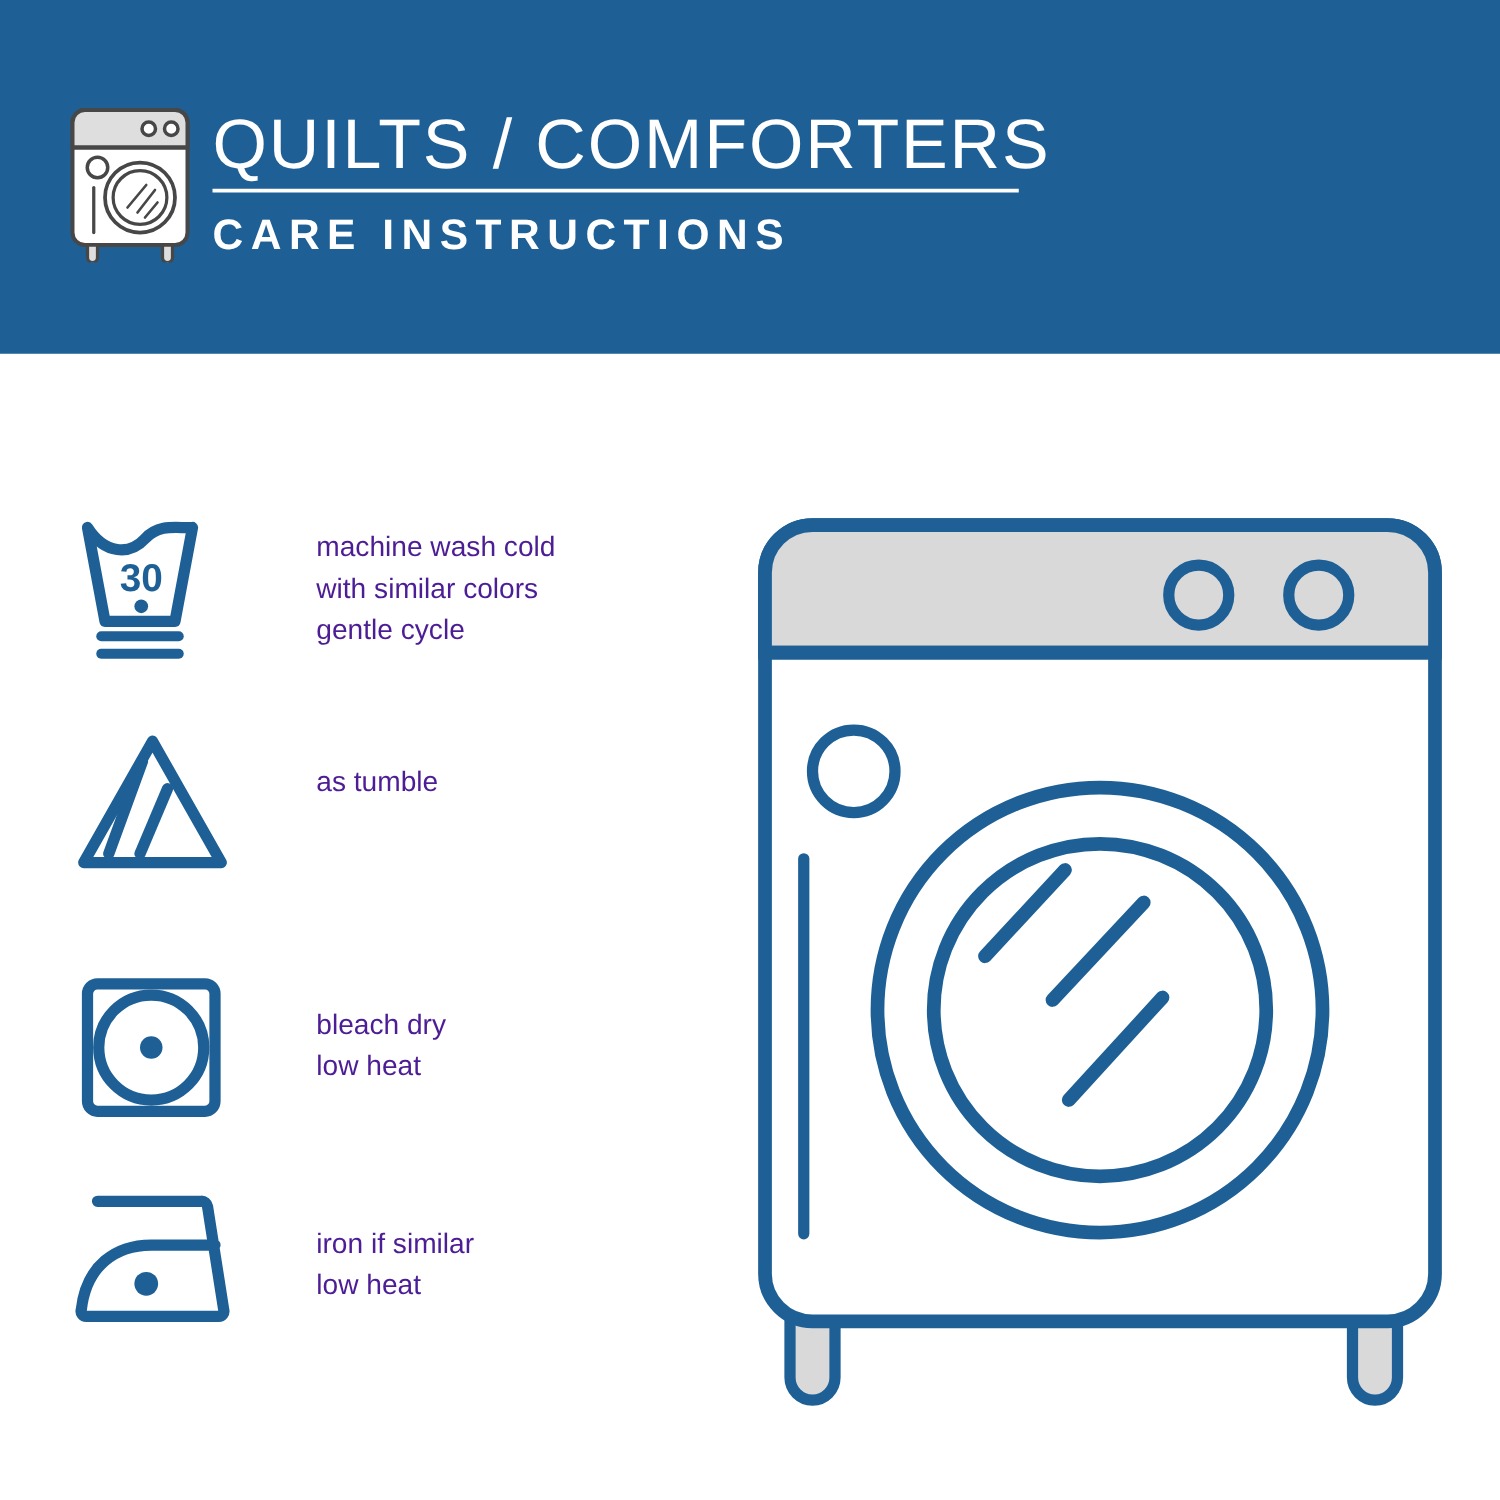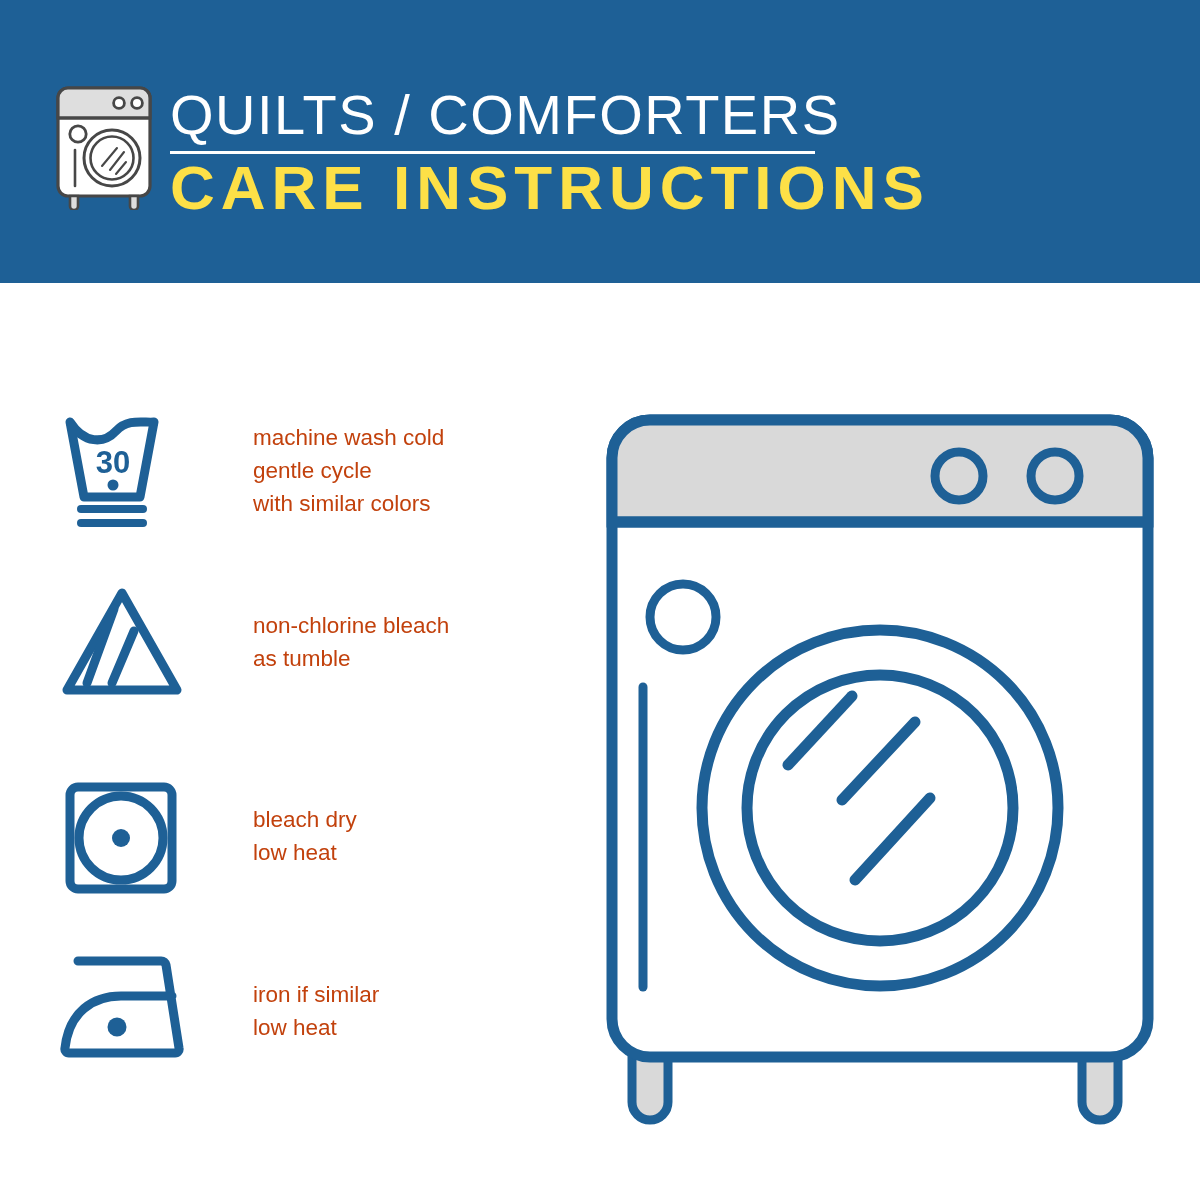--- a/index.html
+++ b/index.html
@@ -45,22 +45,22 @@
     line-height: 62px;
     white-space: nowrap;
   }
   #header-divider {
     width: 645px;
     height: 3px;
     background: #ffffff;
     margin: 5px 0 6px 0;
   }
   #header-title-sub {
-    color: #fde047;
-    font-size: 62px;
+    color: #ffffff;
+    font-size: 34px;
     font-weight: 700;
     letter-spacing: 6px;
     line-height: 56px;
     white-space: nowrap;
   }
 
   
   #care-list {
     position: absolute;
     left: 0;
@@ -84,21 +84,21 @@
     left: 60px;
     top: 0;
     width: 130px;
     height: 125px;
   }
   .care-label {
     position: absolute;
     left: 253px;
     top: 0;
     width: 300px;
-    color: #c2410c;
+    color: #4c1d95;
     font-size: 22.5px;
     line-height: 33px;
     font-weight: 400;
   }
   .care-row.row-0 .care-label { top: 10px; }
   .care-row.row-1 .care-label { top: 26px; }
   .care-row.row-2 .care-label { top: 30px; }
   .care-row.row-3 .care-label { top: 30px; }
 
   
@@ -160,35 +160,34 @@
 
         <text x="53" y="62" font-family="'Liberation Sans', sans-serif" font-size="31" font-weight="700" fill="#1E6096" text-anchor="middle">30</text>
         <circle cx="53" cy="74" r="5.5" fill="#1E6096"></circle>
 
         <rect x="17" y="94" width="70" height="8" rx="4" fill="#1E6096"></rect>
         <rect x="17" y="108" width="70" height="8" rx="4" fill="#1E6096"></rect>
       </svg>
     </div>
     <div class="care-label">
       <div>machine wash cold</div>
+      <div>with similar colors</div>
       <div>gentle cycle</div>
-      <div>with similar colors</div>
     </div>
   </div>
 
   <div class="care-row row-1">
     <div class="care-symbol">
       <svg width="130" height="125" viewBox="0 0 130 125" xmlns="http://www.w3.org/2000/svg">
         <path d="M62 10 L117 107 L7 107 Z" fill="none" stroke="#1E6096" stroke-width="9" stroke-linejoin="round"></path>
         <line x1="54" y1="26" x2="27" y2="100" stroke="#1E6096" stroke-width="9" stroke-linecap="round"></line>
         <line x1="74" y1="48" x2="52" y2="100" stroke="#1E6096" stroke-width="9" stroke-linecap="round"></line>
       </svg>
     </div>
     <div class="care-label">
-      <div>non-chlorine bleach</div>
       <div>as tumble</div>
     </div>
   </div>
 
   <div class="care-row row-2">
     <div class="care-symbol">
       <svg width="130" height="125" viewBox="0 0 130 125" xmlns="http://www.w3.org/2000/svg">
         <rect x="10" y="14" width="102" height="102" rx="8" ry="8" fill="none" stroke="#1E6096" stroke-width="9"></rect>
         <circle cx="61" cy="65" r="42" fill="none" stroke="#1E6096" stroke-width="9"></circle>
         <circle cx="61" cy="65" r="9" fill="#1E6096"></circle>

